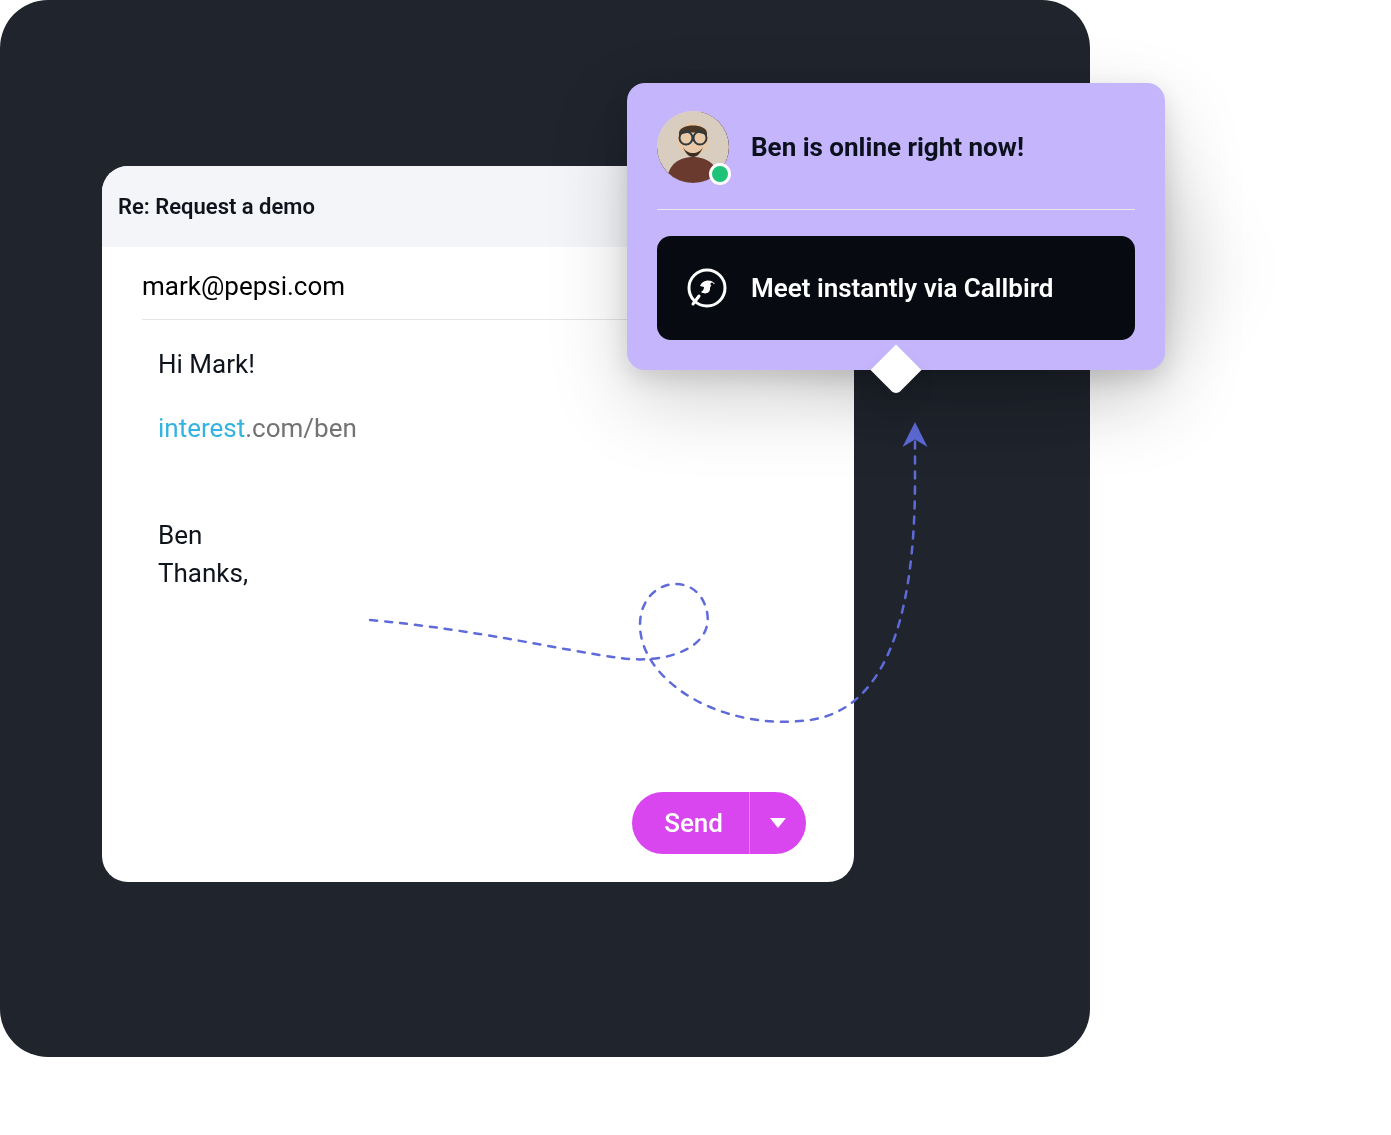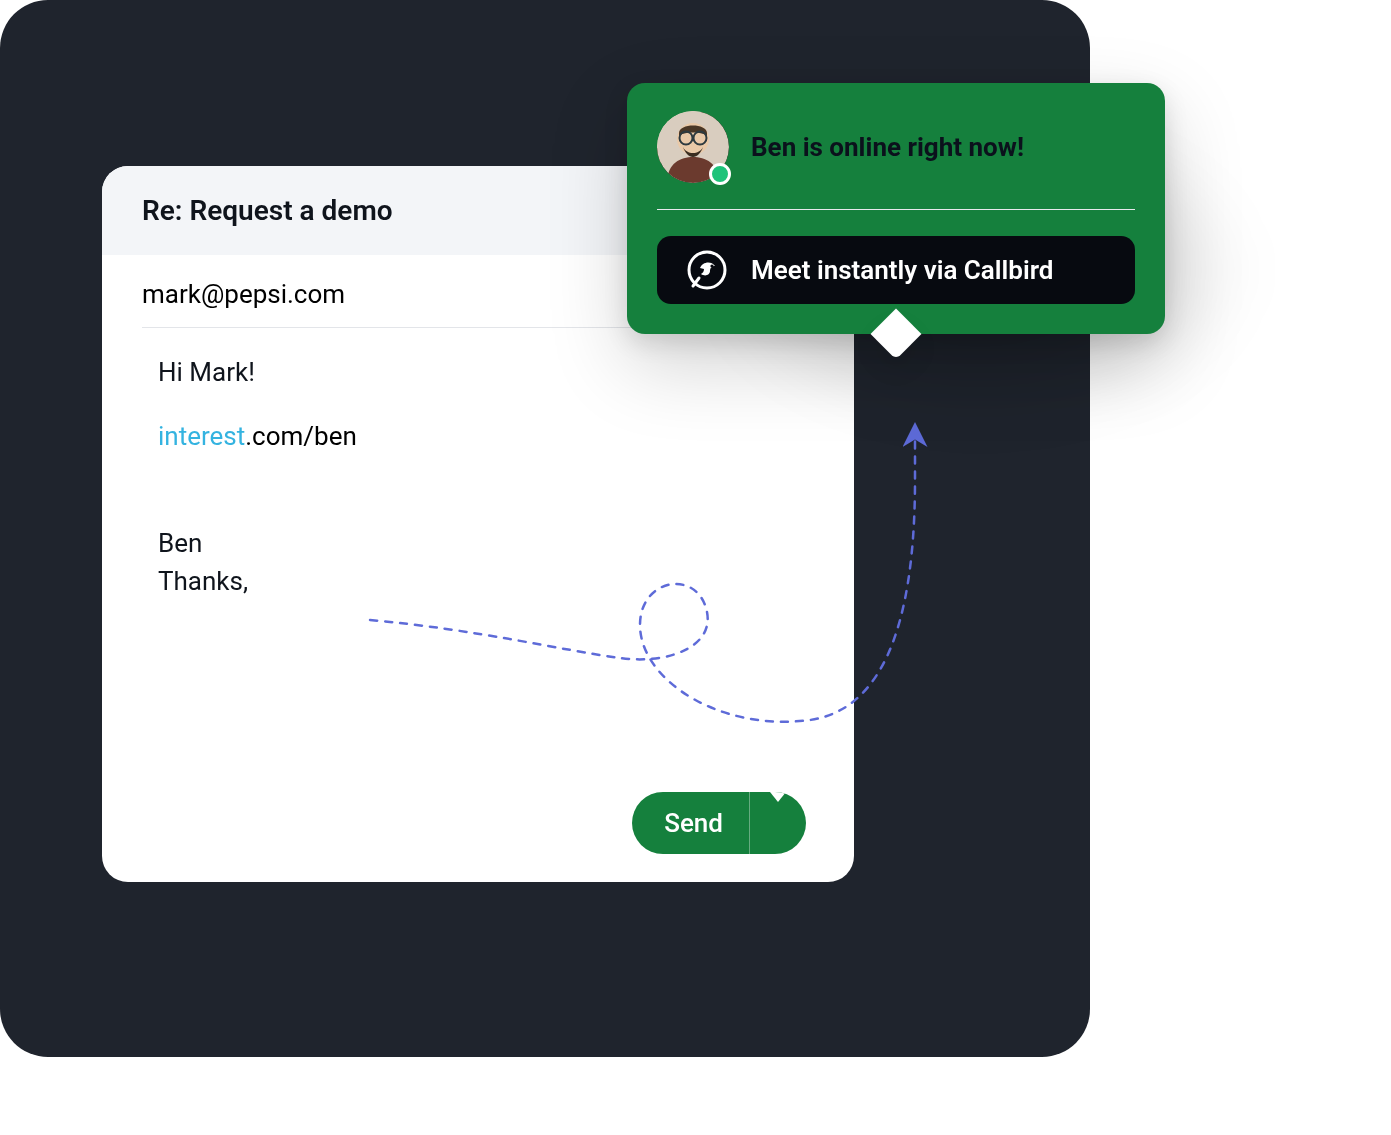--- a/index.html
+++ b/index.html
@@ -25,22 +25,22 @@
     width: 752px;
     height: 716px;
     background: #ffffff;
     border-radius: 26px;
     overflow: hidden;
     display: flex;
     flex-direction: column;
   }
   .email-subject {
     background: #F3F5F8;
-    padding: 28px 40px;
-    font-size: 28px;
+    padding: 28px 16px;
+    font-size: 22px;
     font-weight: 600;
     color: #0F141C;
   }
   .email-to-wrap {
     margin: 0 40px;
     border-bottom: 1px solid #E3E5E9;
     padding: 24px 0 18px;
   }
   .email-to-wrap .to-text {
     font-size: 26px;
@@ -53,35 +53,35 @@
     line-height: 1.45;
     flex: 1;
   }
   .body-greeting { margin-bottom: 26px; }
   .body-para { margin-bottom: 40px; }
   .body-link {
     display: inline-block;
     margin-bottom: 40px;
   }
   .link-part1 { color: #34B3E0; }
-  .link-part2 { color: #000000; }
+  .link-part2 { color: #737373; }
   .body-signoff { margin-top: 30px; }
   .send-row {
     position: absolute;
     right: 48px;
     bottom: 28px;
     display: flex;
     align-items: stretch;
   }
   .send-btn {
-    background: #15803d;
+    background: #d946ef;
     color: #fff;
     border-radius: 999px;
     display: flex;
-    align-items: flex-start;
+    align-items: center;
     height: 62px;
     overflow: hidden;
   }
   .send-main {
     padding: 0 26px 0 32px;
     font-size: 26px;
     font-weight: 500;
     display: flex;
     align-items: center;
     height: 100%;
@@ -101,21 +101,21 @@
     border-right: 8px solid transparent;
     border-top: 10px solid #fff;
   }
 
   
   .popup {
     position: absolute;
     left: 627px;
     top: 83px;
     width: 538px;
-    background: #15803d;
+    background: #c4b5fd;
     border-radius: 18px;
     box-shadow: 0 30px 80px rgba(0,0,0,0.18), 0 8px 24px rgba(0,0,0,0.12);
     padding: 28px 30px 30px;
   }
   .popup-head {
     display: flex;
     align-items: center;
     gap: 22px;
     padding-bottom: 26px;
     border-bottom: 1px solid #E7E9ED;
@@ -145,21 +145,21 @@
     font-size: 26px;
     font-weight: 700;
     color: #0B111C;
   }
   .meet-btn {
     margin-top: 26px;
     width: 100%;
     background: #070A10;
     color: #fff;
     border-radius: 14px;
-    height: 68px;
+    height: 104px;
     display: flex;
     align-items: center;
     gap: 22px;
     padding: 0 28px;
     cursor: pointer;
   }
   .meet-icon {
     width: 44px; height: 44px;
     flex: 0 0 44px;
   }

